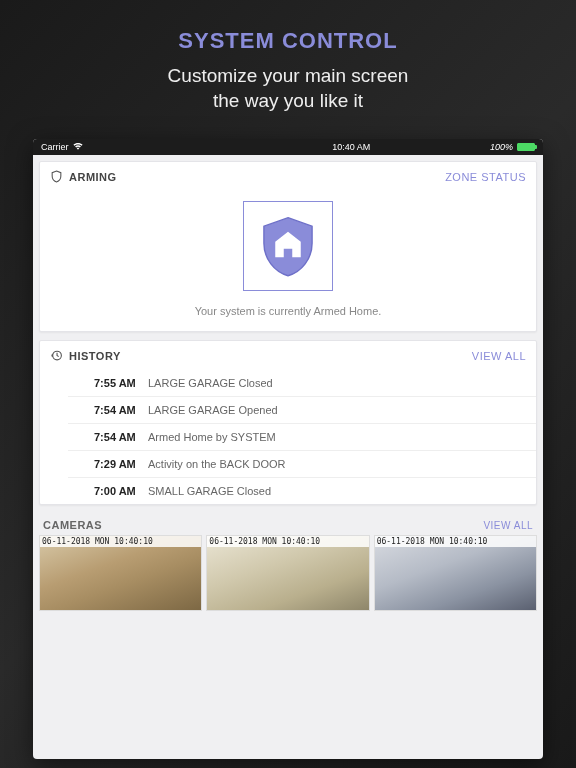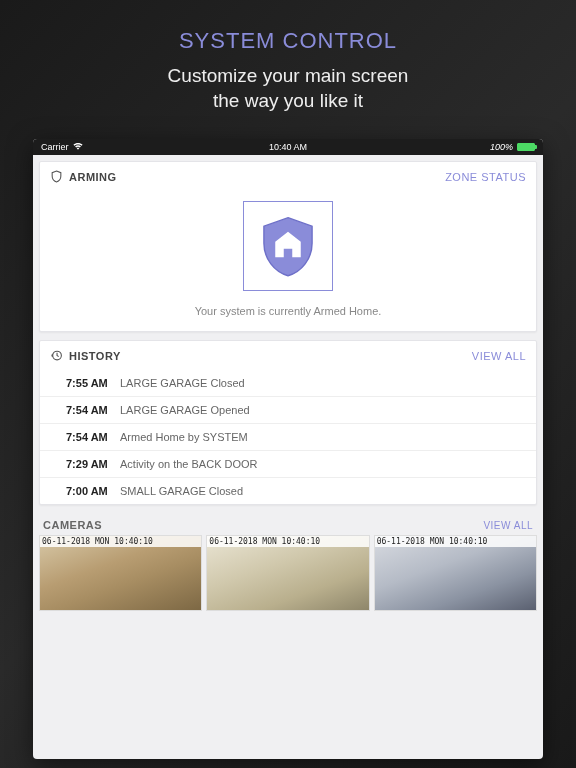--- a/index.html
+++ b/index.html
@@ -2,33 +2,33 @@
 <html><head>
 <meta charset="utf-8">
 <style>
   * { box-sizing: border-box; margin: 0; padding: 0; }
   body {
     width: 576px; height: 768px;
     background: linear-gradient(135deg, #1a1a1a 0%, #2a2a2a 50%, #1a1a1a 100%);
     font-family: -apple-system, Helvetica, Arial, sans-serif;
     overflow: hidden;
   }
-  .page-title { color: #8a8cd9; font-size: 22px; font-weight: 400; text-align: center; padding-top: 28px; letter-spacing: 1px; }
+  .page-title { color: #8a8cd9; font-size: 22px; font-weight: 700; text-align: center; padding-top: 28px; letter-spacing: 1px; }
   .page-subtitle { color: #eee; font-size: 19px; text-align: center; margin-top: 10px; line-height: 1.3; }
   .device {
     margin: 26px auto 0; width: 510px; height: 620px;
     background: #f0f0f2; border-radius: 4px; overflow: hidden;
     box-shadow: 0 6px 24px rgba(0,0,0,.5);
   }
   .statusbar {
     height: 16px; background: #1c1c1c; color: #fff; font-size: 9px;
     display: flex; align-items: center; padding: 0 8px;
   }
   .statusbar .sb-left { flex:1; display:flex; align-items:flex-start; gap:4px; }
-  .statusbar .sb-center { flex:1; text-align:center; }
+  .statusbar .sb-center { flex:1; text-align:right; }
   .statusbar .sb-right { flex:1; text-align:right; display:flex; justify-content:flex-end; align-items:center; gap:4px;font-style:italic; }
   .wifi-icon { width:10px; height:8px; }
   .battery { width:18px; height:8px; border:1px solid #4cd964; border-radius:1px; position:relative; }
   .battery::after { content:''; position:absolute; right:-3px; top:1px; width:2px; height:4px; background:#4cd964; border-radius:0 1px 1px 0; }
   .battery-fill { background:#4cd964; height:100%; width:100%; }
   .navbar {
     height: 36px; background: #1c1c1c; display:flex; align-items:center;
     justify-content: space-between; padding: 0 10px;
   }
   .navbar .logo { color:#fff; font-weight:700; font-size:14px; letter-spacing:1px; font-style:italic; }
@@ -36,21 +36,21 @@
   .card { background:#fff; border:1px solid #e4e4e8; border-radius:2px; margin-bottom:8px; box-shadow: 0 1px 2px rgba(0,0,0,.05); }
   .card-header { display:flex; align-items:center; justify-content:space-between; padding:8px 10px; }
   .card-header-left { display:flex; align-items:center; gap:6px; color:#444; font-size:11px; font-weight:600; letter-spacing:.5px; }
   .card-header-right { color:#8a8cd9; font-size:11px; font-weight:500; letter-spacing:.5px;margin-left:14px; }
   .shield-box {
     width:90px; height:90px; margin:10px auto 8px; border:1.5px solid #8a8cd9;
     display:flex; align-items:center; justify-content:center; background:#fff;
   }
   .arming-status { text-align:center; color:#888; font-size:11px; padding:6px 0 14px; }
   .history-date { color:#8a8cd9; font-size:11px; padding:4px 10px 2px; }
-  .history-item { display:flex; padding:7px 26px; border-top:1px solid #eee; font-size:11px; }
+  .history-item { display:flex; padding:7px 26px; border-top:1px solid #eee; font-size:11px;margin-left:28px; }
   .history-item:first-of-type { border-top:none; }
   .history-time { width:54px; color:#222; font-weight:600; }
   .history-text { color:#666; }
   .section-header { display:flex; justify-content:space-between; align-items:center; padding:6px 4px 4px; }
   .section-title { color:#666; font-size:11px; font-weight:600; letter-spacing:.5px; }
   .section-link { color:#8a8cd9; font-size:10px; letter-spacing:.5px; }
   .camera-row { display:flex; gap:4px; }
   .camera {
     flex:1; height:76px; background:#888; border:1px solid #ddd; position:relative; overflow:hidden;
   }

